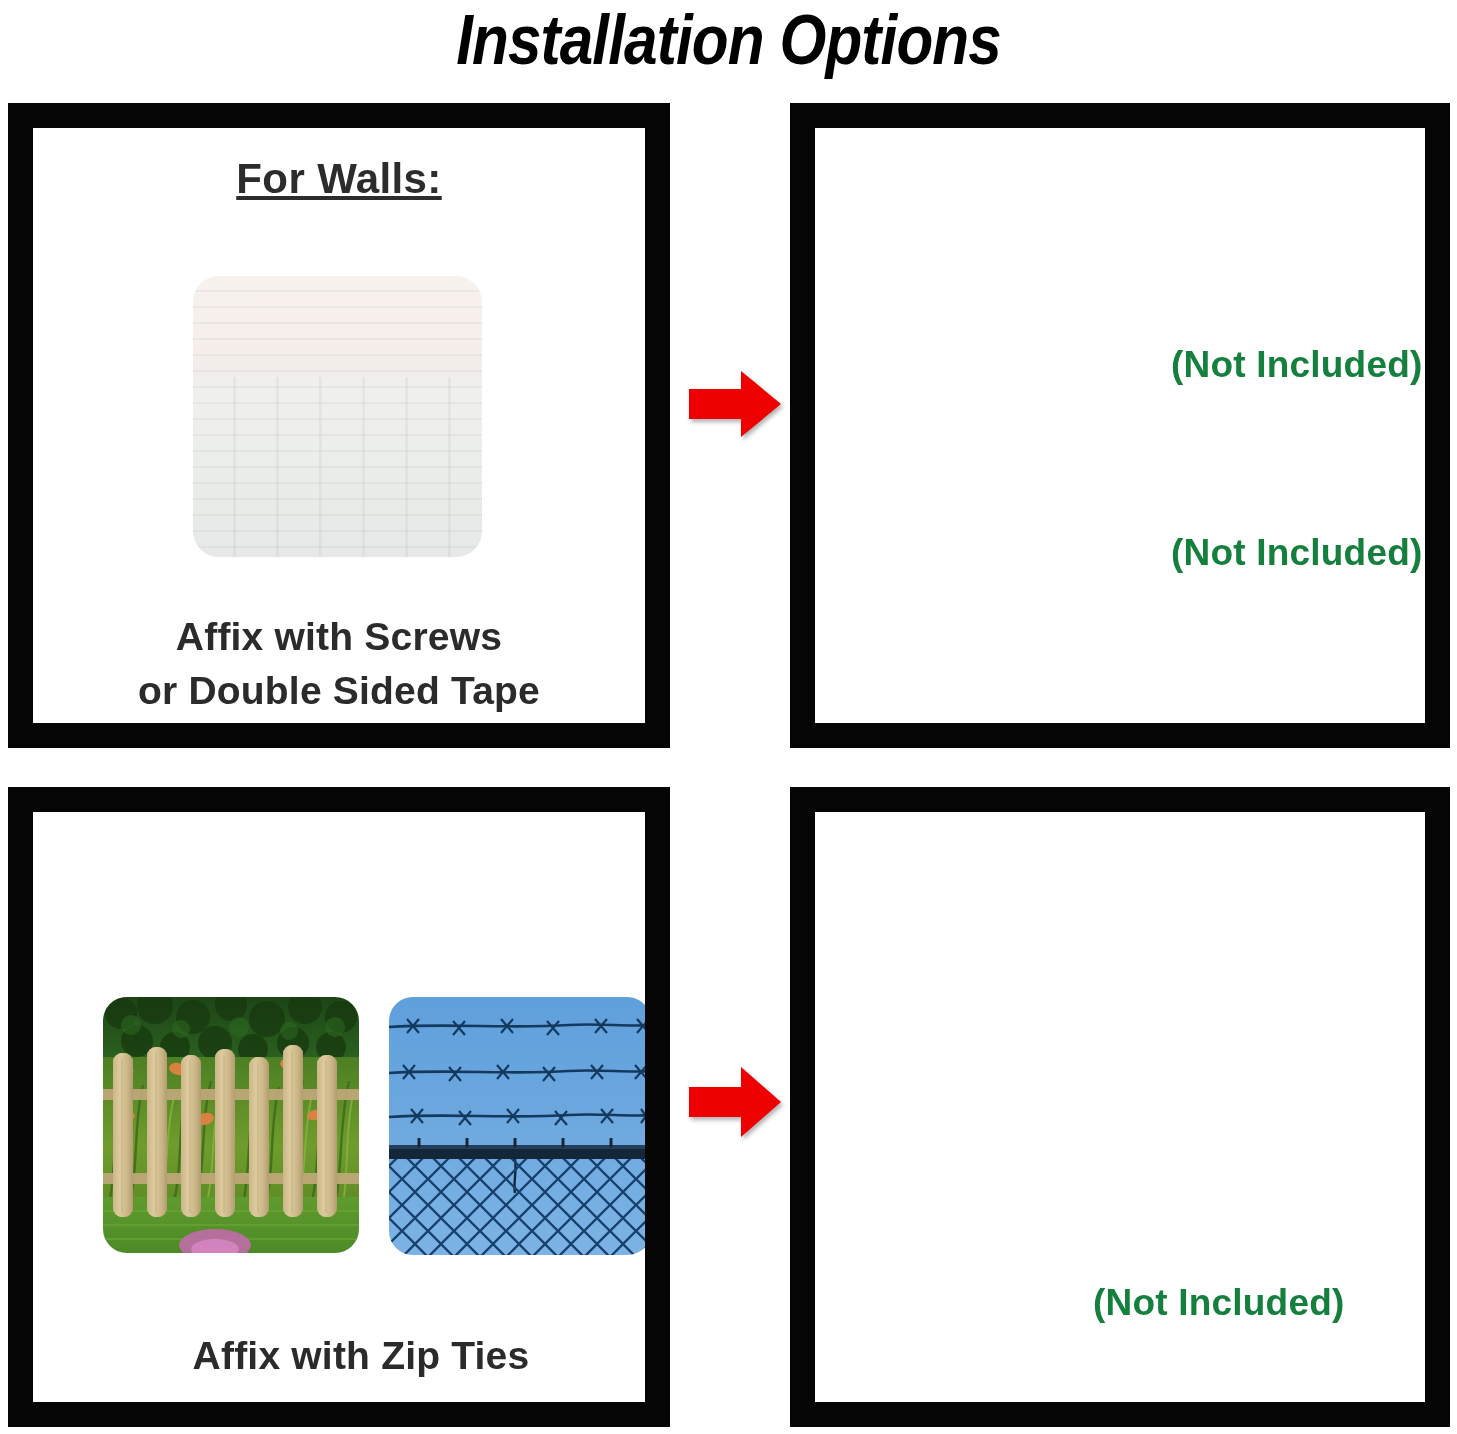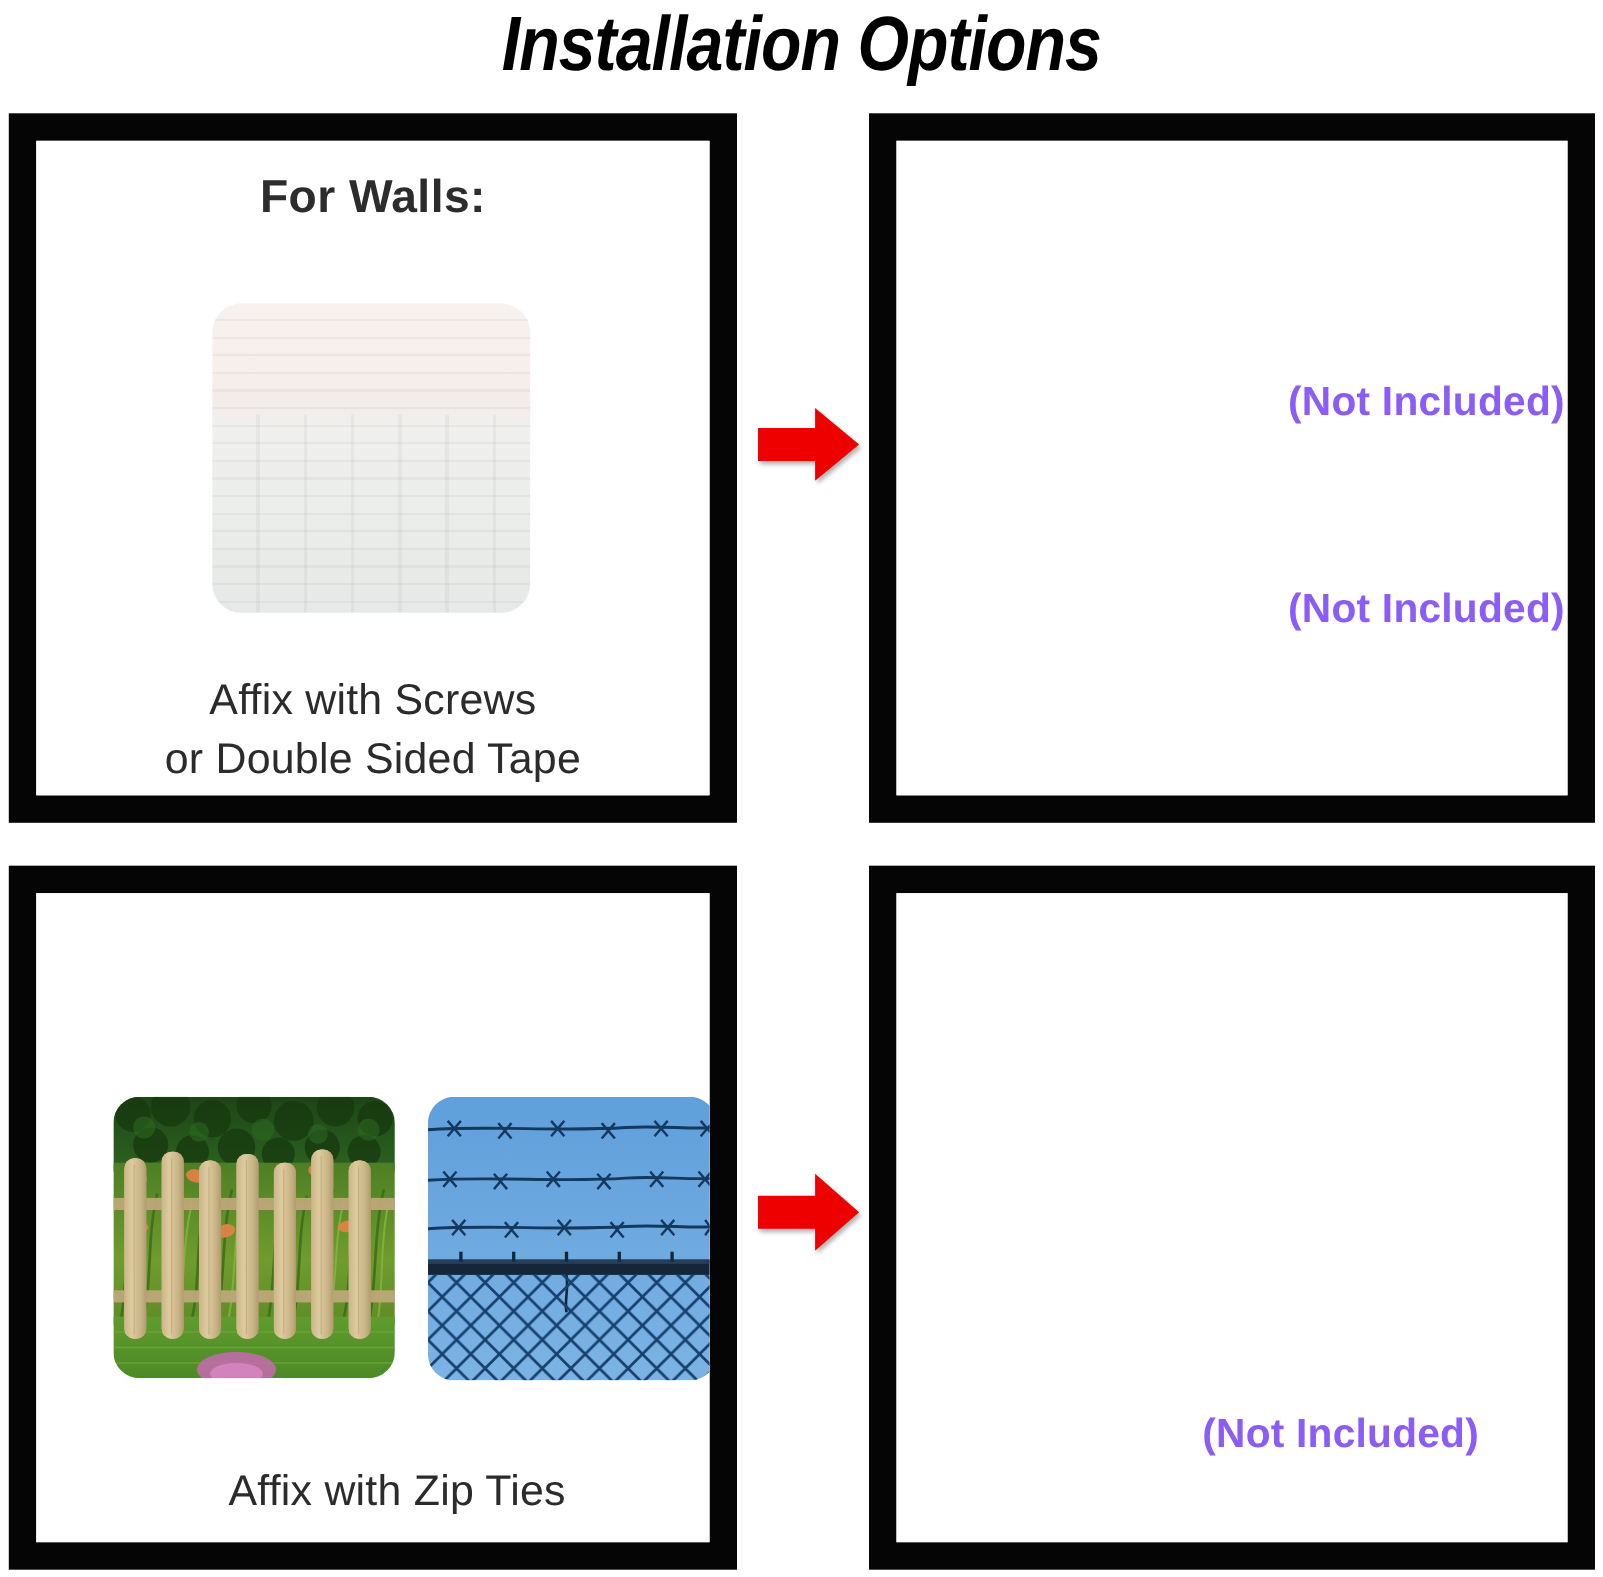--- a/index.html
+++ b/index.html
@@ -45,42 +45,43 @@
   #panel-zipties  { left: 790px; top: 787px;  width: 660px;  height: 640px; }
 
   .panel-heading {
     position: absolute;
     left: 0; width: 100%;
     text-align: center;
     font-size: 42px;
     font-weight: 700;
     color: #2c2c2c;
     letter-spacing: 0.4px;
+    text-decoration: underline;
   }
   #heading-walls { top: 27px; }
   #heading-fence { top: 53px; }
 
   .panel-caption {
     position: absolute;
     left: 0; width: 100%;
     text-align: center;
     font-size: 39px;
-    font-weight: 400;
+    font-weight: 700;
     color: #2b2b2b;
     line-height: 1.38;
     letter-spacing: 0.2px;
   }
   #caption-walls { top: 482px; }
   #caption-fence { top: 517px; padding-left: 44px; }
 
   .not-included {
     position: absolute;
     font-size: 37px;
     font-weight: 700;
-    color: #8b5cf6;
+    color: #15803d;
     white-space: nowrap;
     letter-spacing: 0.2px;
   }
   #ni-tape   { left: 356px; top: 216px; }
   #ni-screws { left: 356px; top: 404px; }
   #ni-ties   { left: 278px; top: 470px; }
 
   
   .arrow {
     position: absolute;

